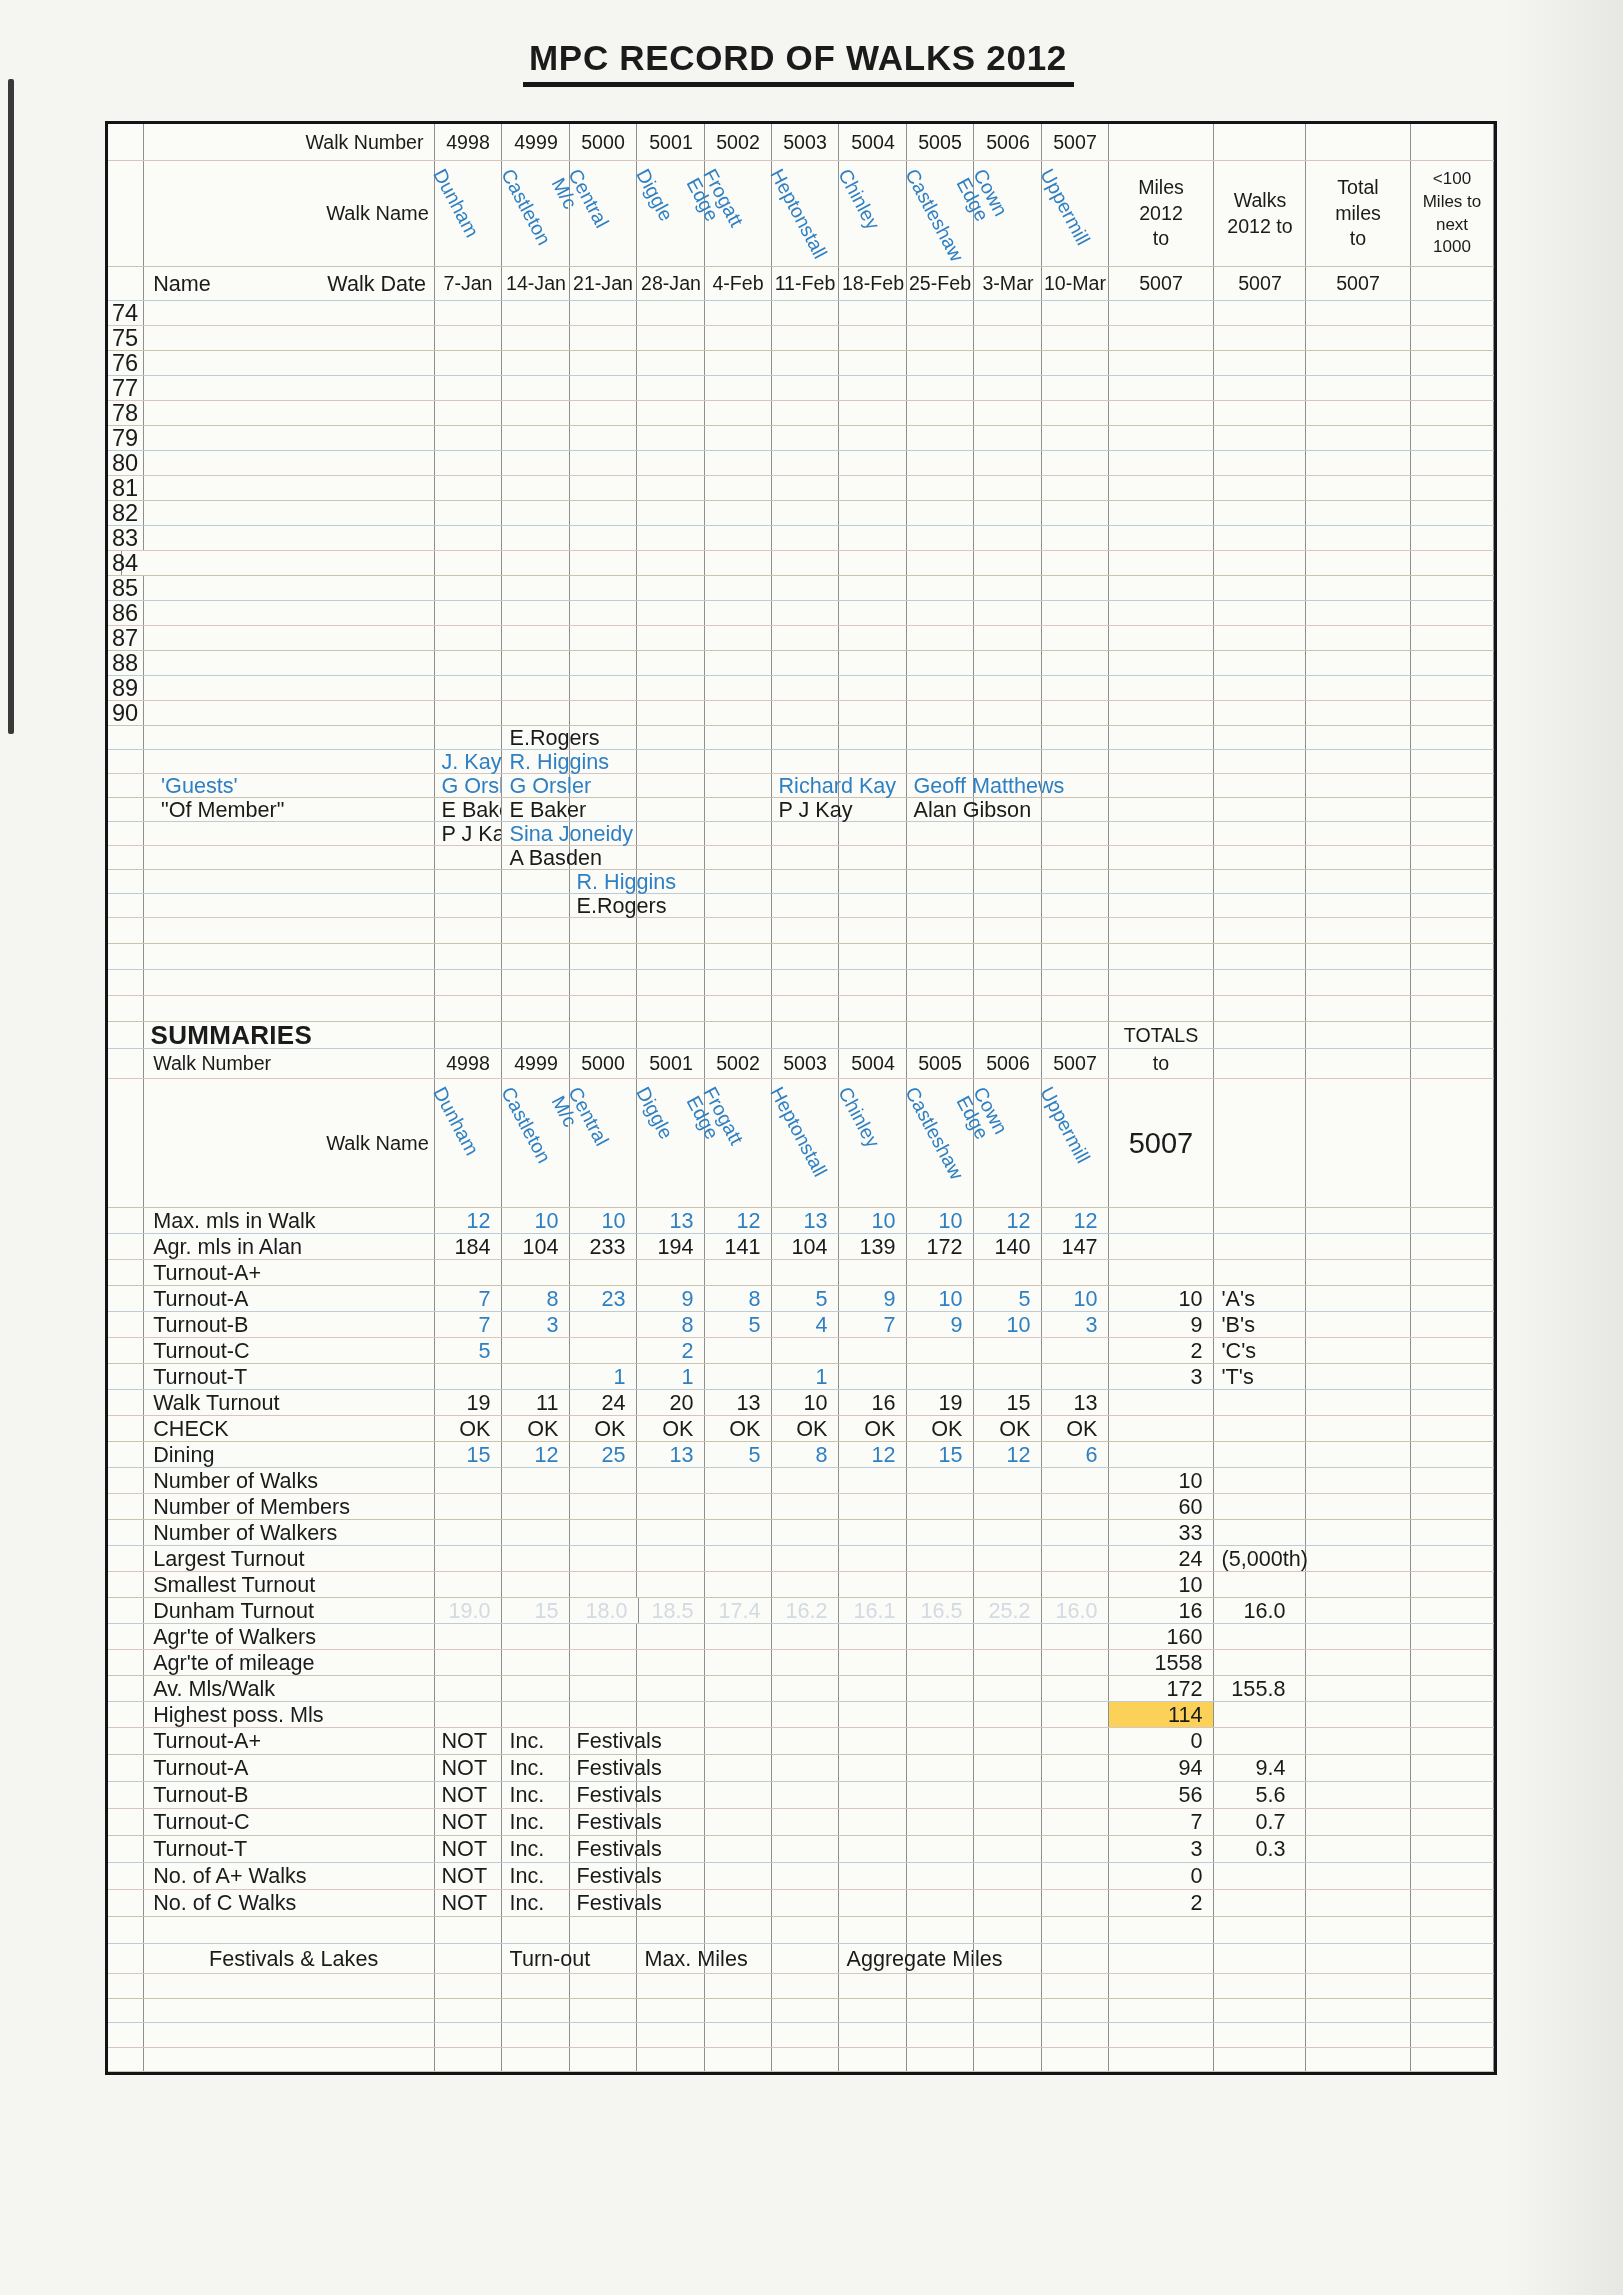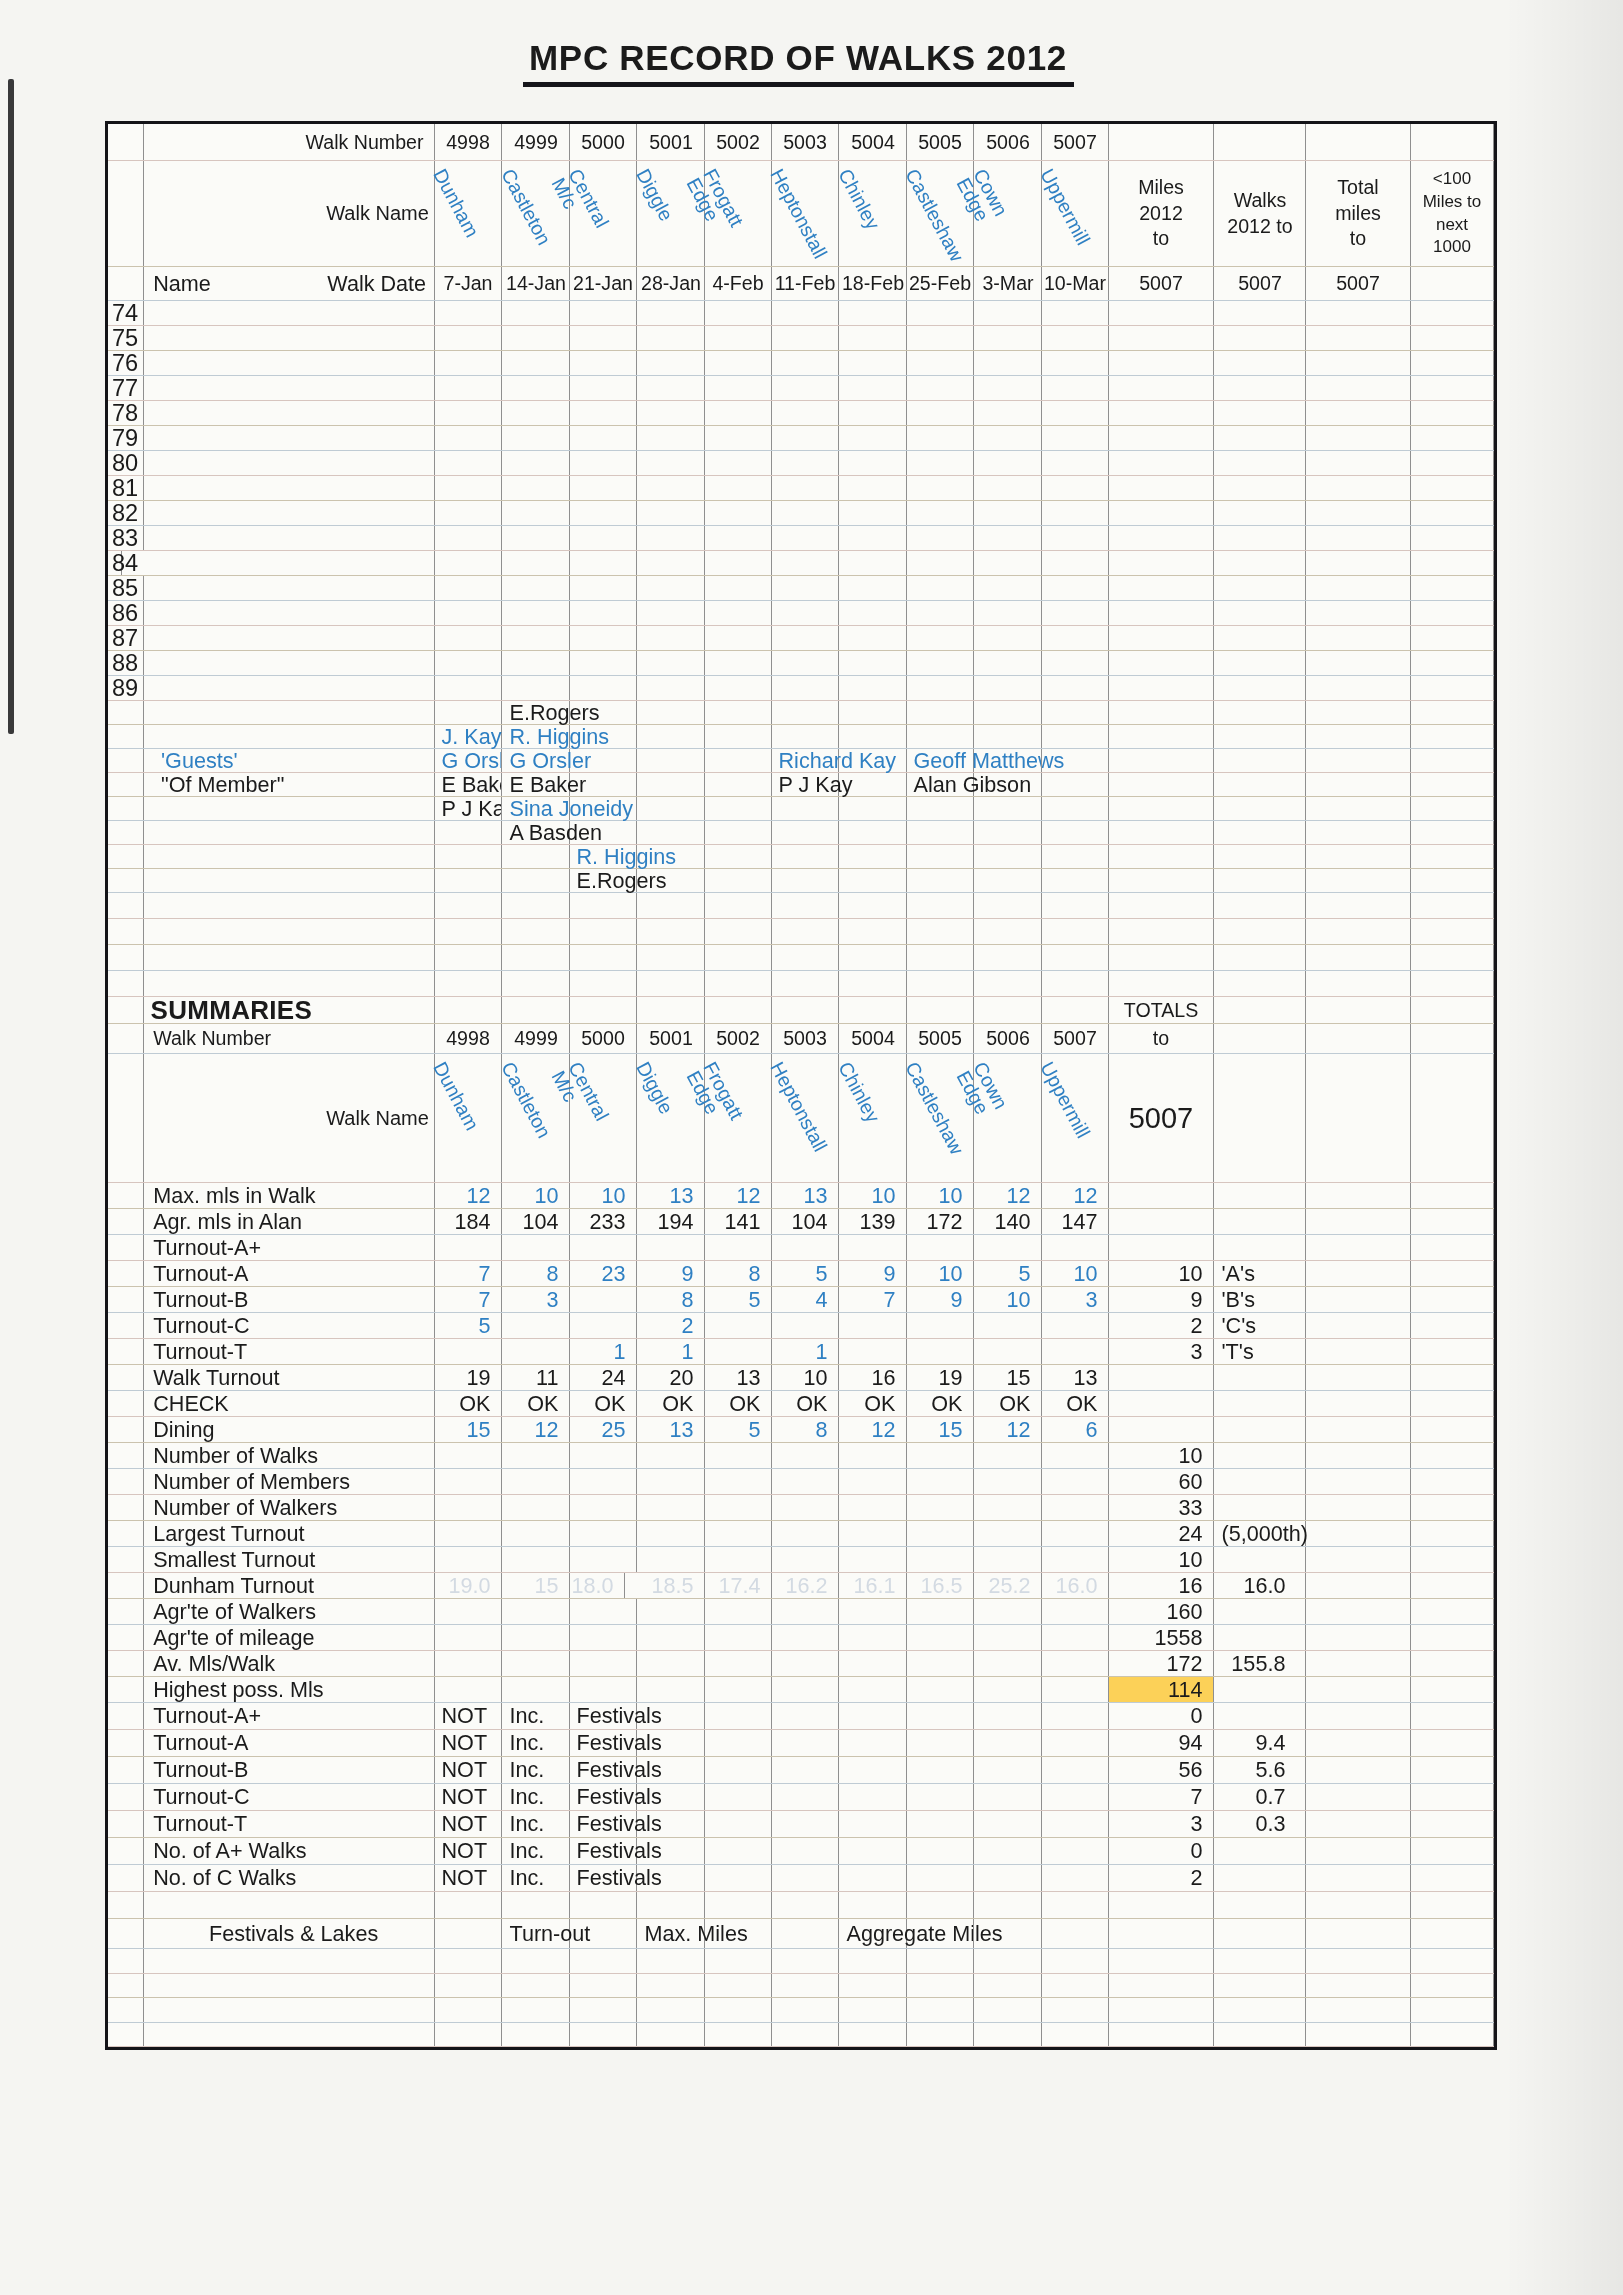--- a/index.html
+++ b/index.html
@@ -536,20 +536,40 @@
         <div class="c" style="left: 664px; width: 67px;"></div>
         <div class="c" style="left: 732px; width: 67px;"></div>
         <div class="c" style="left: 799px; width: 67px;"></div>
         <div class="c" style="left: 867px; width: 67px;"></div>
         <div class="c" style="left: 934px; width: 67px;"></div>
         <div class="c" style="left: 1001px; width: 105px;"></div>
         <div class="c" style="left: 1107px; width: 91px;"></div>
         <div class="c" style="left: 1198px; width: 105px;"></div>
         <div class="c" style="left: 1303px; width: 83px;"></div>
       </div>
+      <div class="row" style="height: 24px;">
+        <div class="c num" style="left: 0px; width: 36px;">
+          <span>90</span>
+        </div>
+        <div class="c" style="left: 36px; width: 291px;"></div>
+        <div class="c" style="left: 327px; width: 67px;"></div>
+        <div class="c" style="left: 395px; width: 67px;"></div>
+        <div class="c" style="left: 462px; width: 67px;"></div>
+        <div class="c" style="left: 530px; width: 67px;"></div>
+        <div class="c" style="left: 597px; width: 67px;"></div>
+        <div class="c" style="left: 664px; width: 67px;"></div>
+        <div class="c" style="left: 732px; width: 67px;"></div>
+        <div class="c" style="left: 799px; width: 67px;"></div>
+        <div class="c" style="left: 867px; width: 67px;"></div>
+        <div class="c" style="left: 934px; width: 67px;"></div>
+        <div class="c" style="left: 1001px; width: 105px;"></div>
+        <div class="c" style="left: 1107px; width: 91px;"></div>
+        <div class="c" style="left: 1198px; width: 105px;"></div>
+        <div class="c" style="left: 1303px; width: 83px;"></div>
+      </div>
       <div class="row" style="height: 23px;">
         <div class="c" style="left: 0px; width: 36px;"></div>
         <div class="c lbl2" style="left: 36px; width: 291px;"></div>
         <div class="c" style="left: 327px; width: 67px;"></div>
         <div class="c al" style="left: 395px; width: 67px;">
           <span>E.Rogers</span>
         </div>
         <div class="c" style="left: 462px; width: 67px;"></div>
         <div class="c" style="left: 530px; width: 67px;"></div>
         <div class="c" style="left: 597px; width: 67px;"></div>
@@ -1382,21 +1402,21 @@
         <div class="c" style="left: 0px; width: 36px;"></div>
         <div class="c lbl" style="left: 36px; width: 291px;">
           <span>Dunham Turnout</span>
         </div>
         <div class="c ar gh" style="left: 327px; width: 67px;">
           <span>19.0</span>
         </div>
         <div class="c ar gh" style="left: 395px; width: 67px;">
           <span>15</span>
         </div>
-        <div class="c ar gh" style="left: 450px; width: 67px;">
+        <div class="c ar gh" style="left: 464px; width: 67px;">
           <span>18.0</span>
         </div>
         <div class="c ar gh" style="left: 530px; width: 67px;">
           <span>18.5</span>
         </div>
         <div class="c ar gh" style="left: 597px; width: 67px;">
           <span>17.4</span>
         </div>
         <div class="c ar gh" style="left: 664px; width: 67px;">
           <span>16.2</span>

